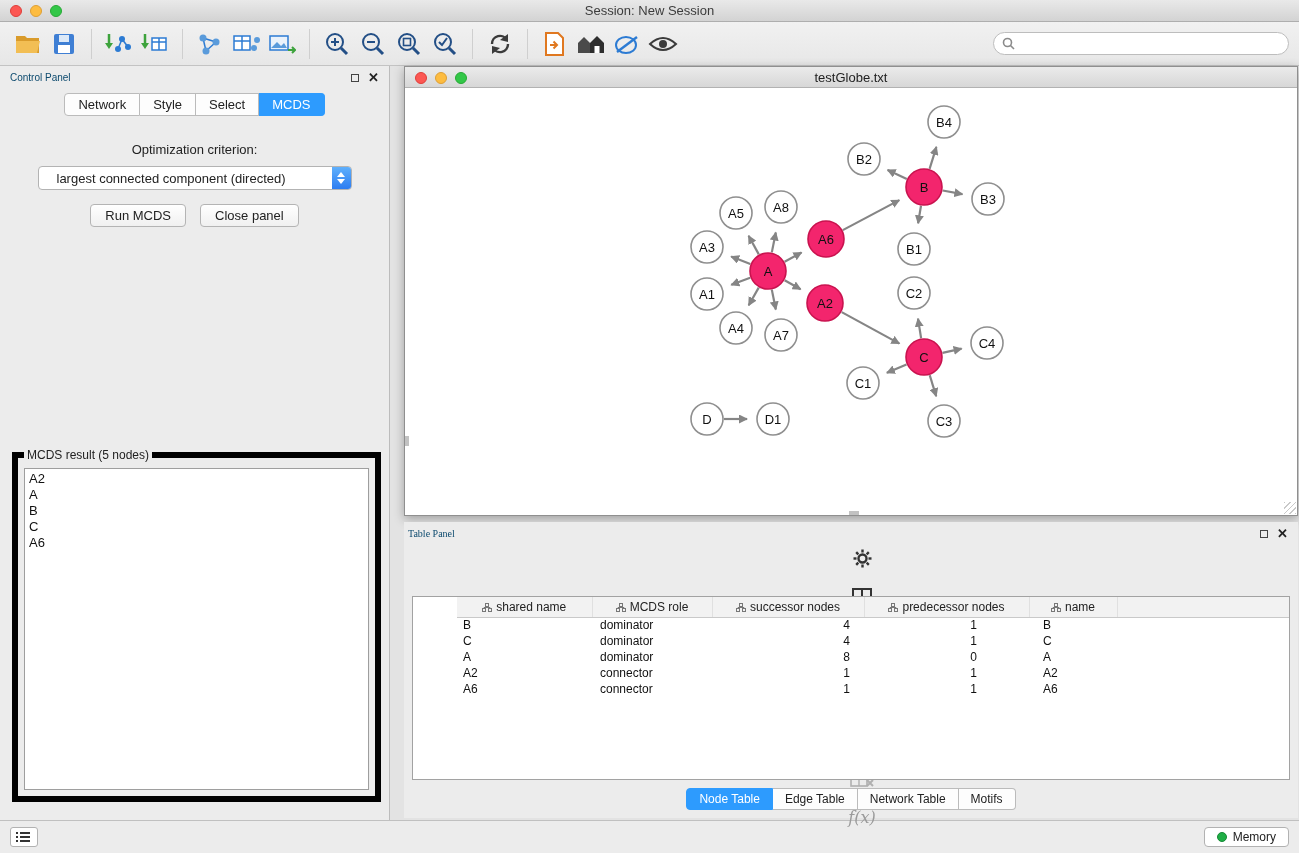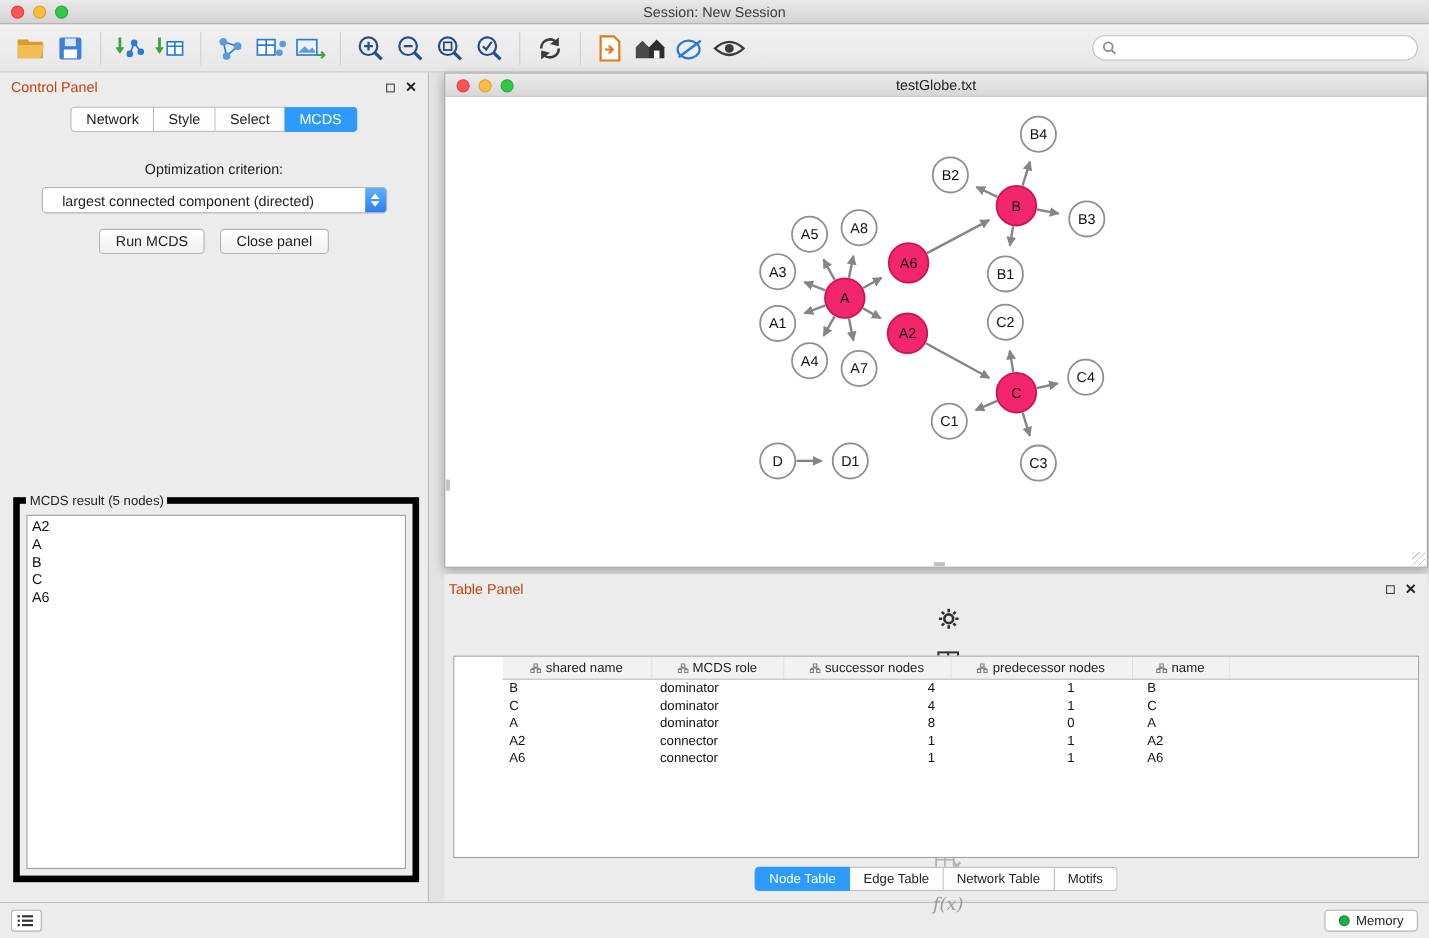--- a/index.html
+++ b/index.html
@@ -26,21 +26,21 @@
                 display:flex; align-items:center; padding:0 8px; }
   .search-box input { border:none; outline:none; flex:1; font-size:12px; font-family:"Liberation Sans",sans-serif; background:transparent; margin-left:5px; }
 
   
   .main { display:flex; height:754px; }
   .control-panel { width:390px; background:#ececec; border-right:1px solid #bcbcbc; position:relative; }
   .workspace { flex:1; position:relative; background:#e3e3e3; }
 
   
   .panel-head { display:flex; align-items:center; padding:6px 10px 2px 10px; }
-  .panel-head .ptitle { font-size:13px; color:#c2410c;text-align:right; }
+  .panel-head .ptitle { font-size:10px; color:#0c4a6e;text-align:right; }
   .panel-head .winbtns { margin-left:auto; display:flex; gap:9px; align-items:center; }
   .float-btn { width:8px; height:8px; border:1.5px solid #444; display:inline-block; }
   .close-btn { font-size:13px; font-weight:bold; color:#222; line-height:10px; cursor:default; }
 
   .cp-tabs { display:flex; justify-content:center; margin-top:8px; }
   .cp-tabs .tab, .bottom-tabs .tab {
       padding:3px 13px; font-size:13px; background:#fdfdfd; border:1px solid #bbb; border-left:none;
       color:#222; cursor:default; }
   .cp-tabs .tab:first-child, .bottom-tabs .tab:first-child { border-left:1px solid #bbb; border-radius:4px 0 0 4px; }
   .cp-tabs .tab:last-child, .bottom-tabs .tab:last-child { border-radius:0 4px 4px 0; }
@@ -389,21 +389,21 @@
               <text x="368" y="335.5" text-anchor="middle" font-size="13" fill="#111">D1</text>
             </g>
         </svg>
         <div class="scroll-hint-left"></div>
         <div class="scroll-hint-bottom"></div>
       </div>
       <div class="resize-corner"></div>
     </div>
 
     <div class="table-panel">
-      <div class="panel-head" style="padding-left:4px;">
+      <div class="panel-head" style="padding-left:4px;font-family:Liberation Serif, serif;">
         <span class="ptitle">Table Panel</span>
         <span class="winbtns">
           <span class="float-btn"></span>
           <span class="close-btn">✕</span>
         </span>
       </div>
 
       <div class="tp-toolbar">
         <span class="tico">
           <svg width="19" height="19">

